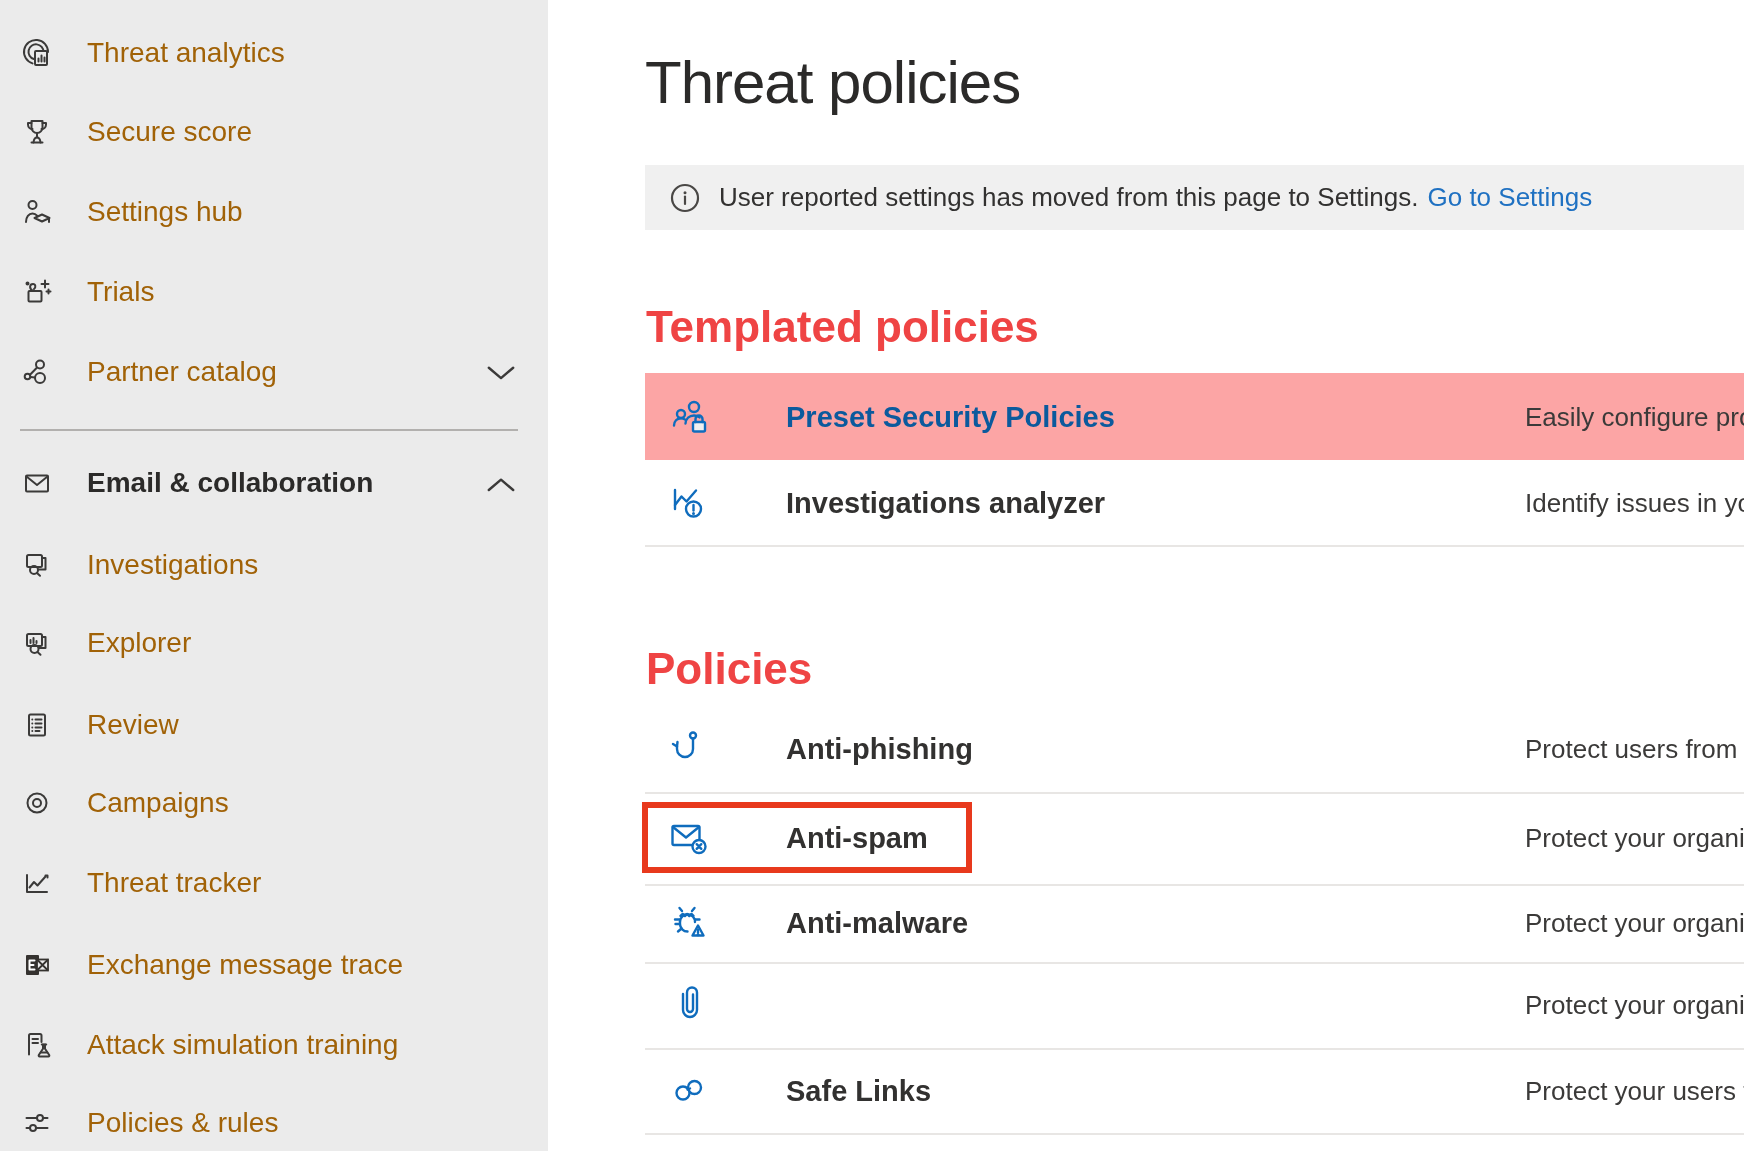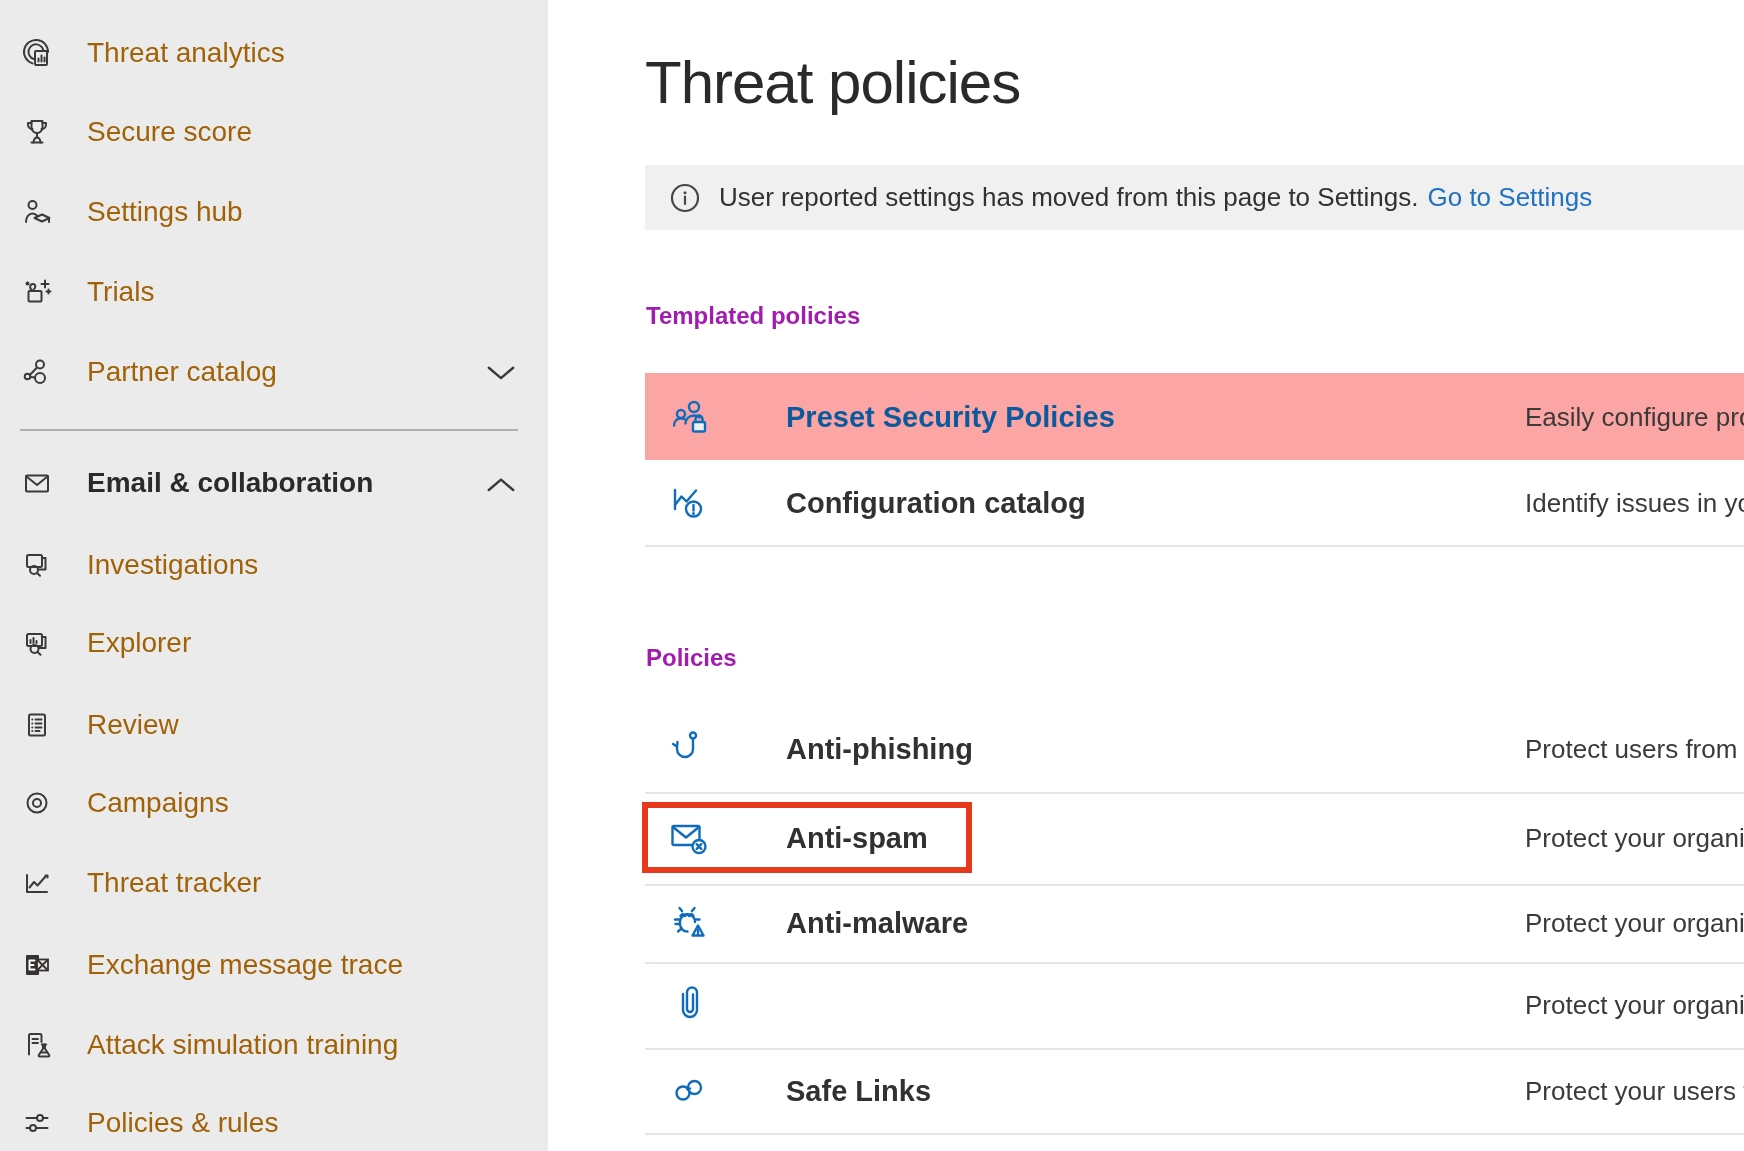--- a/index.html
+++ b/index.html
@@ -18,21 +18,21 @@
   .si path,.si rect,.si circle{stroke:#3b3a39;stroke-width:2;fill:none;stroke-linecap:round;stroke-linejoin:round;}
   .ch path{stroke:#3b3a39;stroke-width:2.6;fill:none;stroke-linecap:round;stroke-linejoin:round;}
   
   .main{position:absolute;left:548px;top:0;right:0;height:100%;background:#fff;}
   .page-title{position:absolute;left:97px;top:50px;margin:0;font-size:60px;line-height:1.1;font-weight:400;color:#2b2a29;letter-spacing:-1px;white-space:nowrap;}
   .banner{position:absolute;left:97px;right:0;top:165px;height:65px;background:#f0f0f0;}
   .banner-icon{position:absolute;left:25px;top:18px;width:30px;height:30px;}
   .ii circle,.ii path{stroke:#494745;stroke-width:2.2;fill:none;stroke-linecap:round;}
   .banner-line{position:absolute;left:74px;top:0;line-height:65px;font-size:26px;color:#323130;white-space:nowrap;}
   .banner-link{color:#1f71c2;margin-left:9px;text-decoration:none;cursor:pointer;}
-  .section-header{position:absolute;left:98px;margin:0;font-size:24px;line-height:1.1;font-weight:700;color:#a21caf;white-space:nowrap;}
+  .section-header{position:absolute;left:98px;margin:0;font-size:44px;line-height:1.1;font-weight:700;color:#ef4444;white-space:nowrap;}
   .sec-templated{top:303px;}
   .sec-policies{top:645px;}
   .row{position:absolute;left:97px;right:0;}
   .row.gray{background:#fca5a5;}
   .row.bline{border-bottom:2px solid #e8e6e4;}
   .ricon{position:absolute;left:23px;top:50%;transform:translateY(-50%);width:44px;height:44px;}
   .rlabel{position:absolute;left:141px;top:50%;transform:translateY(-50%);font-size:29px;font-weight:600;color:#323130;white-space:nowrap;cursor:pointer;}
   .rlabel.blue{color:#0b5a9d;}
   .rdesc{position:absolute;left:880px;top:50%;transform:translateY(-50%);font-size:26px;color:#3b3a39;white-space:nowrap;}
   .row-preset{top:373px;height:87px;}
@@ -267,21 +267,21 @@
   <div class="row bline row-config">
     <span class="ricon">
       <svg class="bi" viewBox="0 0 44 44">
           <path d="M7 9v19"></path>
           <path d="M7 24l6.5-8.5 5 5L28 9.5"></path>
           <circle cx="25.5" cy="28" r="7.5" style="fill:#ffffff"></circle>
           <path d="M25.5 24v5.5"></path>
           <path d="M25.5 32.4v.01" style="stroke-width:3"></path>
         </svg>
     </span>
-    <span class="rlabel">Configuration catalog</span>
+    <span class="rlabel">Investigations analyzer</span>
     <span class="rdesc">Identify issues in you</span>
   </div>
 
   <h2 class="section-header sec-policies">Policies</h2>
 
   <div class="row bline row-phish">
     <span class="ricon">
       <svg class="bi" viewBox="0 0 44 44">
           <circle cx="25" cy="8.5" r="3"></circle>
           <path d="M25 11.5V22a8 8 0 0 1-16 0v-2.5"></path>

